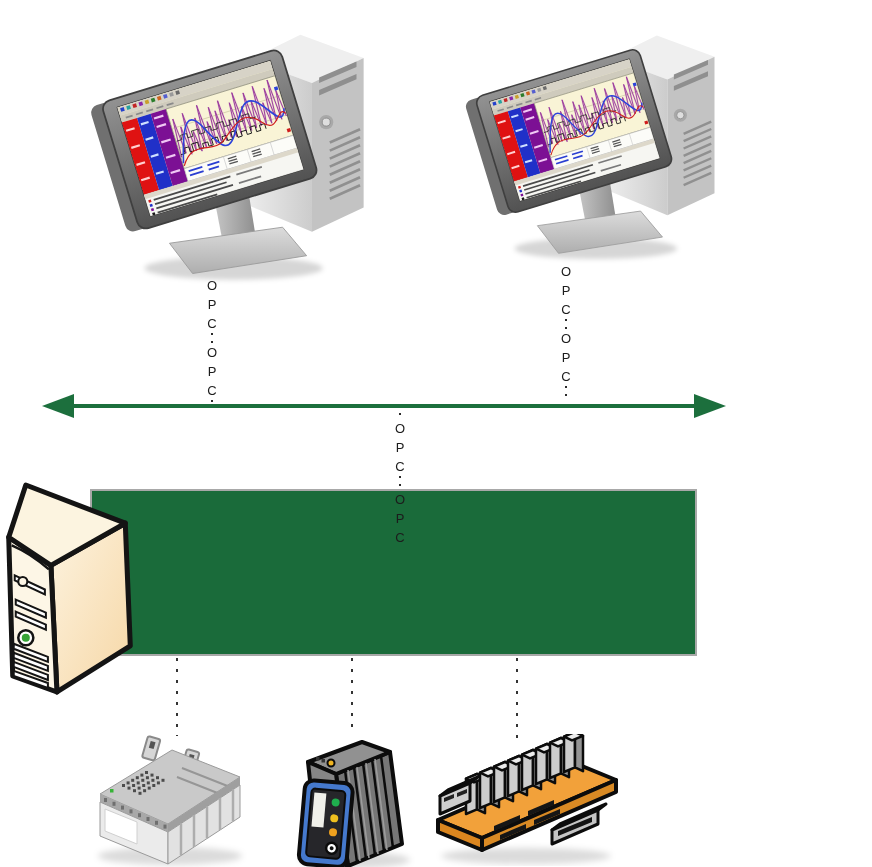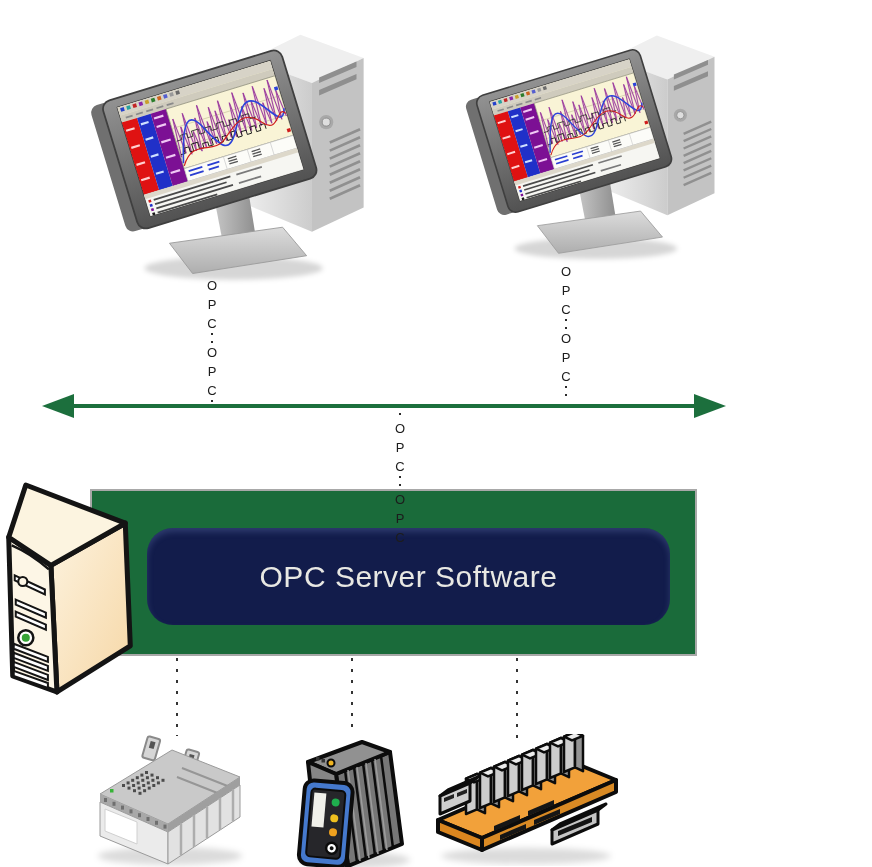--- a/index.html
+++ b/index.html
@@ -217,23 +217,20 @@
     <span class="ltr">O</span>
     <span class="ltr">P</span>
     <span class="ltr">C</span>
     <span class="dotseg" style="height:14px"></span>
     <span class="ltr">O</span>
     <span class="ltr">P</span>
     <span class="ltr">C</span>
   </div>
 
   <div class="band"></div>
-  <div class="navybox">
-    <span>OPC Server Software</span>
-  </div>
 
   <svg class="abs" style="left:-2px;top:479px;width:142px;height:216px;z-index:3;overflow:visible" viewBox="0 0 140 215">
     <defs>
       <linearGradient id="gPeach" x1="0" y1="0" x2="1" y2="1">
         <stop offset="0" stop-color="#fdf3df"></stop>
           <stop offset="1" stop-color="#f6d7a6"></stop>
       </linearGradient>
     </defs>
     <g stroke="#141414" stroke-width="5" stroke-linejoin="round">
       <polygon points="52,86 126,44 131,166 58,212" fill="url(#gPeach)"></polygon>

